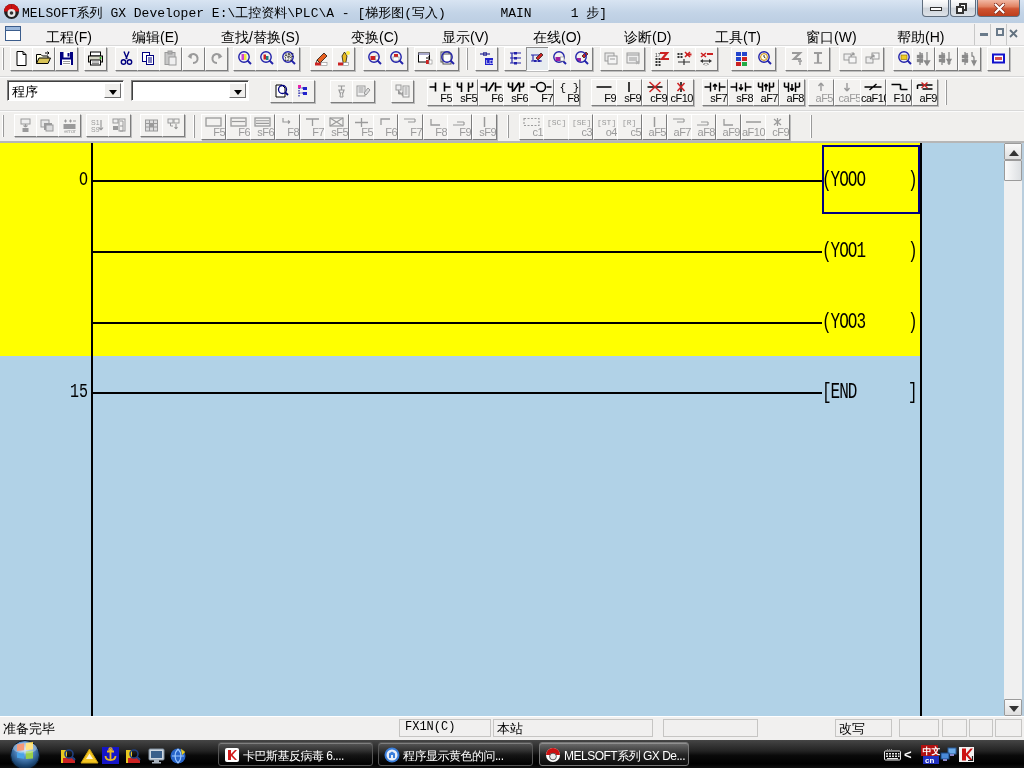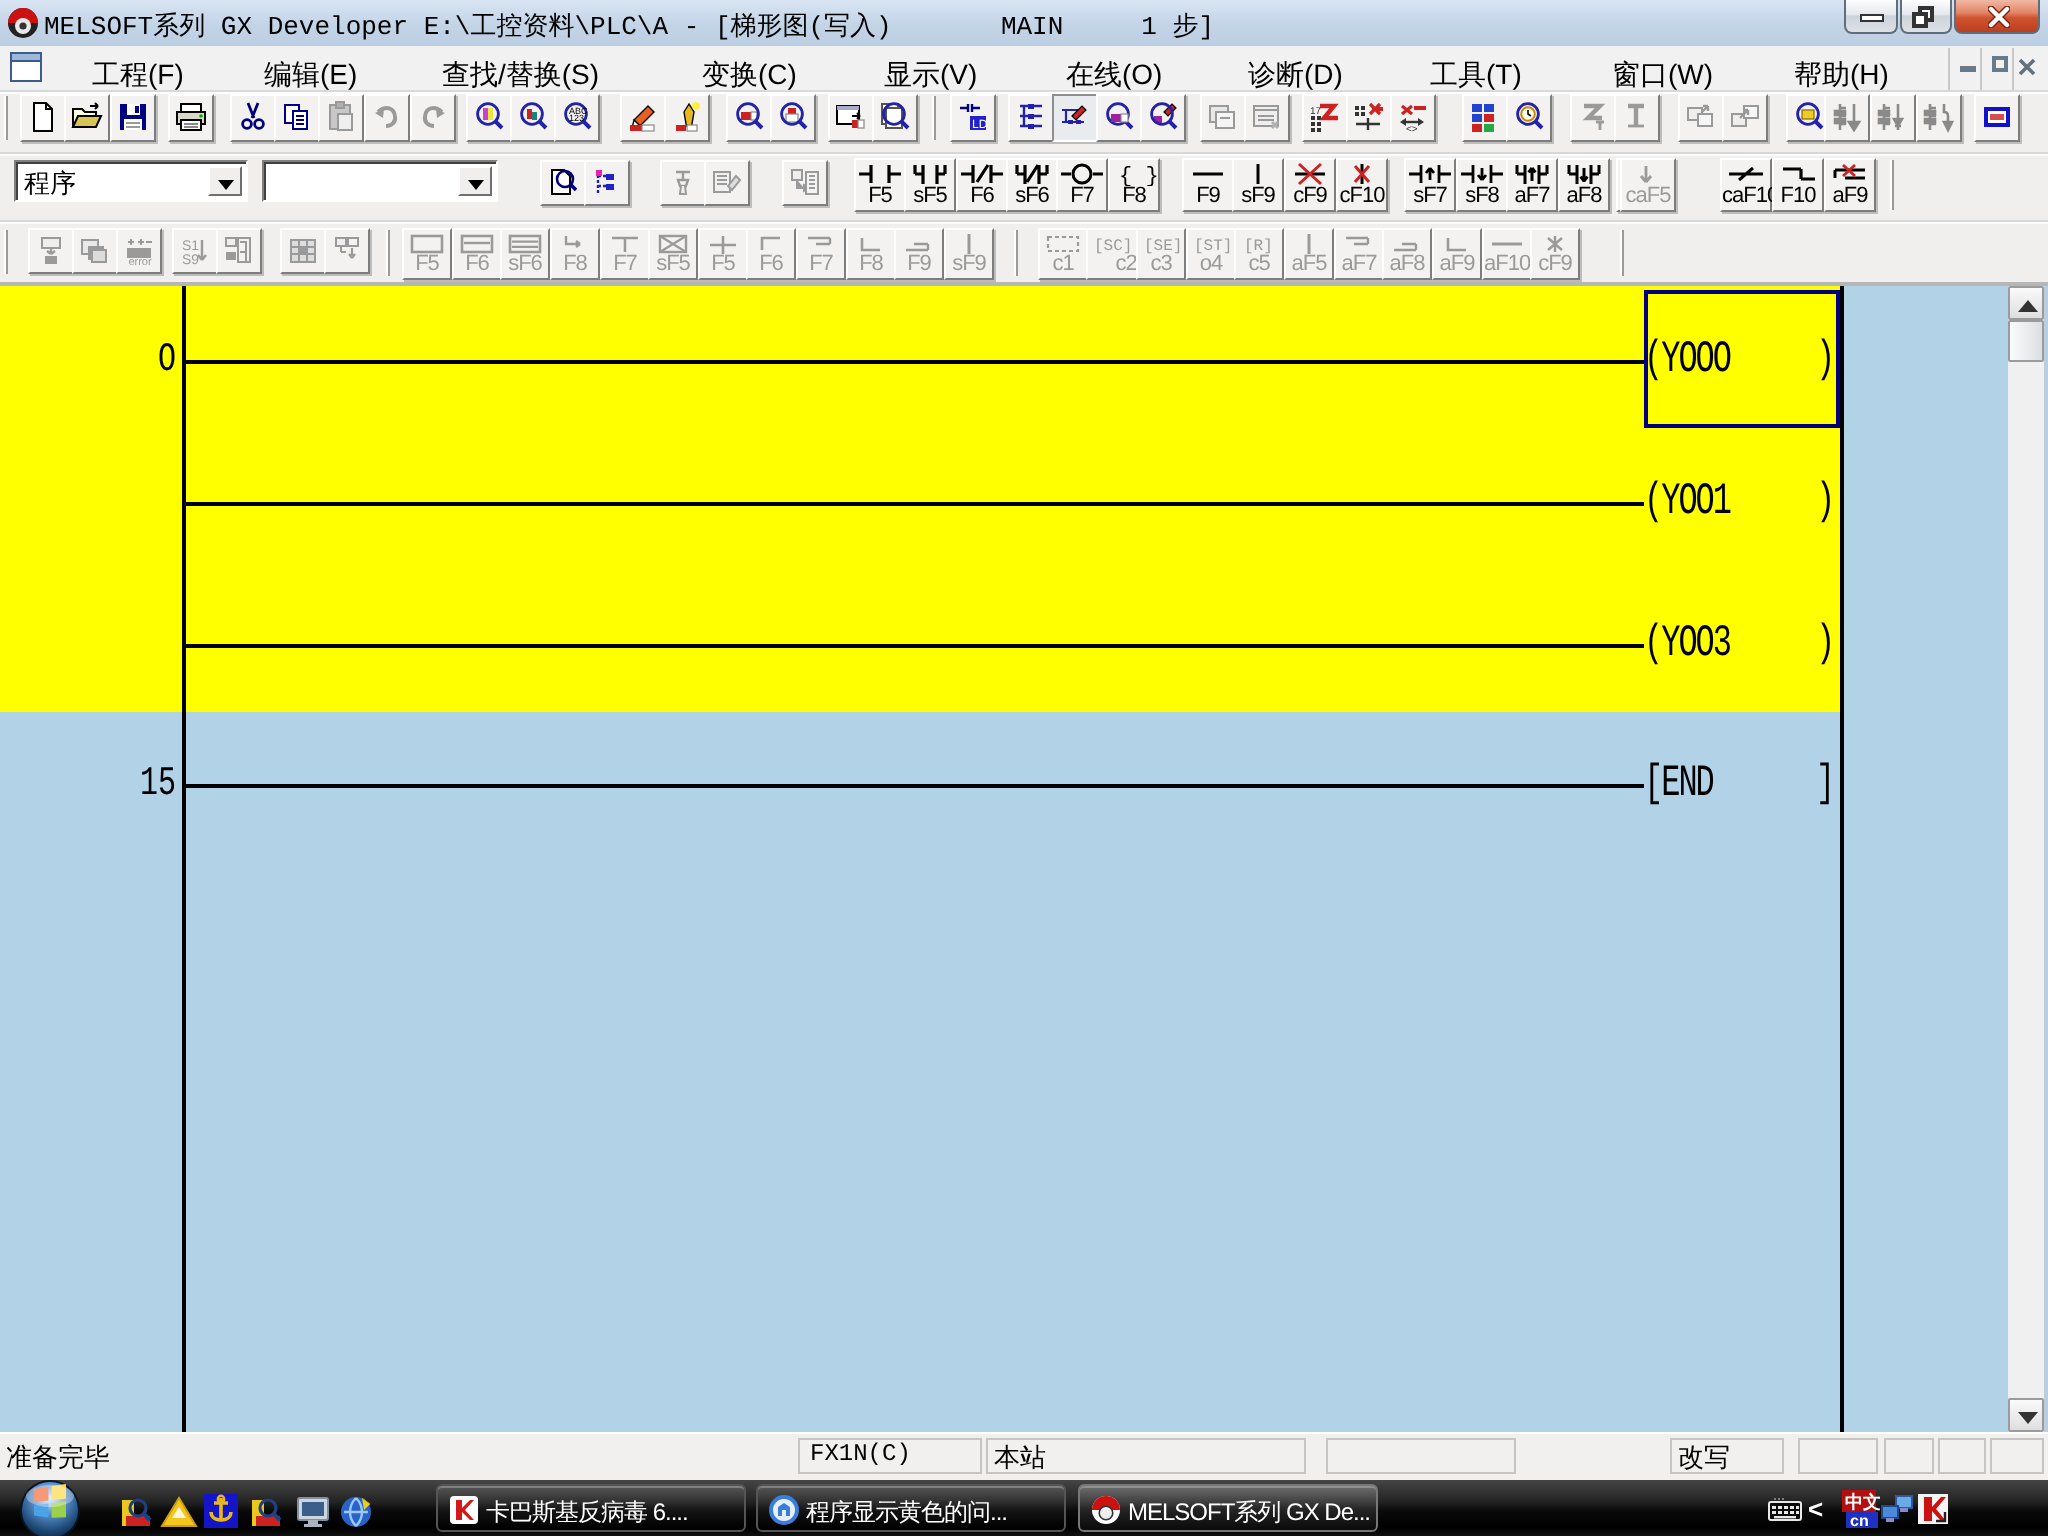--- a/index.html
+++ b/index.html
@@ -9,21 +9,21 @@
 .capbtn{top:0;height:17px;border:1px solid #5f6d7d;border-top:none;border-radius:0 0 4px 4px;background:linear-gradient(#fdfdfd,#e5e8ec 45%,#cdd3da 50%,#dde2e8)}
 #closebtn{background:linear-gradient(#f2b8a4,#e28565 40%,#cf5432 55%,#bd3e1d)}
 
 #menubar{left:0;top:23px;width:1024px;height:23px;background:#f2f1f1;border-bottom:1px solid #d9d9d9}
 .mi{top:29px;font-size:14px;color:#000;letter-spacing:0px;white-space:pre}
 
 #tb{left:0;top:46px;width:1024px;height:97px;background:#f0efed}
 .tbtn{background:#f3f2f0;border:1px solid;border-color:#ffffff #7d7d7d #7d7d7d #ffffff;box-shadow:1px 1px 0 #bdbdbd}
 .tbtn svg{position:absolute;left:2px;top:2px}
 .pressed{background:#e8ecef;border-color:#8f8f8f #ffffff #ffffff #8f8f8f}
-.lbl{position:absolute;width:100%;text-align:center;bottom:1px;font:11px "Liberation Sans",sans-serif;color:#000;letter-spacing:-.5px}
+.lbl{position:absolute;width:100%;text-align:right;bottom:1px;font:11px "Liberation Sans",sans-serif;color:#000;letter-spacing:-.5px}
 .dis .lbl{color:#9a9a9a}
 .combo{background:#fff;border:1px solid;border-color:#808080 #fff #fff #808080;box-shadow:inset 1px 1px 0 #404040}
 .cbar{position:absolute;right:2px;top:2px;bottom:2px;width:17px;background:#f0efed;border:1px solid;border-color:#fff #707070 #707070 #fff}
 .cbar:after{content:"";position:absolute;left:4px;top:6px;border:4px solid transparent;border-top:5px solid #000}
 
 #editor{left:0;top:143px;width:1004px;height:573px;background:#b1d2e7;overflow:hidden}
 #yellow{left:0;top:0;width:920px;height:213px;background:#ffff00}
 .busL{left:91px;top:0;width:2px;height:573px;background:#000}
 .busR{left:920px;top:0;width:2px;height:573px;background:#000}
 .rline{height:2px;background:#000}
@@ -580,21 +580,21 @@
           <path d="M4 1.5 V6 M4 6 H8 M8 1.5 V11 M15 1.5 V11 M15 6 H19 M19 1.5 V6 M11.5 3 V9.5 M11.5 9.5 L9.8 7.3 M11.5 9.5 L13.2 7.3" stroke="#000" stroke-width="1.5" fill="none"></path>
         </svg>
         <div class="lbl">aF8</div>
       </div>
       <div class="abs tbtn dis" style="left:808px;top:79px;width:26px;height:27px">
         <svg style="position:absolute;left:0;top:1px" width="24" height="12" viewBox="0 0 23 12" preserveAspectRatio="xMidYMid meet">
           <path d="M11.5 10 V2 M11.5 2 L9 5 M11.5 2 L14 5" stroke="#9a9a9a" stroke-width="1.4" fill="none"></path>
         </svg>
         <div class="lbl">aF5</div>
       </div>
-      <div class="abs tbtn dis" style="left:810px;top:79px;width:28px;height:27px">
+      <div class="abs tbtn dis" style="left:834px;top:79px;width:28px;height:27px">
         <svg style="position:absolute;left:0;top:1px" width="24" height="12" viewBox="0 0 23 12" preserveAspectRatio="xMidYMid meet">
           <path d="M11.5 2 V10 M11.5 10 L9 7 M11.5 10 L14 7" stroke="#9a9a9a" stroke-width="1.4" fill="none"></path>
         </svg>
         <div class="lbl">caF5</div>
       </div>
       <div class="abs tbtn" style="left:860px;top:79px;width:26px;height:27px">
         <svg style="position:absolute;left:0;top:1px" width="24" height="12" viewBox="0 0 23 12" preserveAspectRatio="xMidYMid meet">
           <path d="M3 6 H20 M8 9 L15 3" stroke="#000" stroke-width="1.5" fill="none"></path>
         </svg>
         <div class="lbl">caF10</div>

